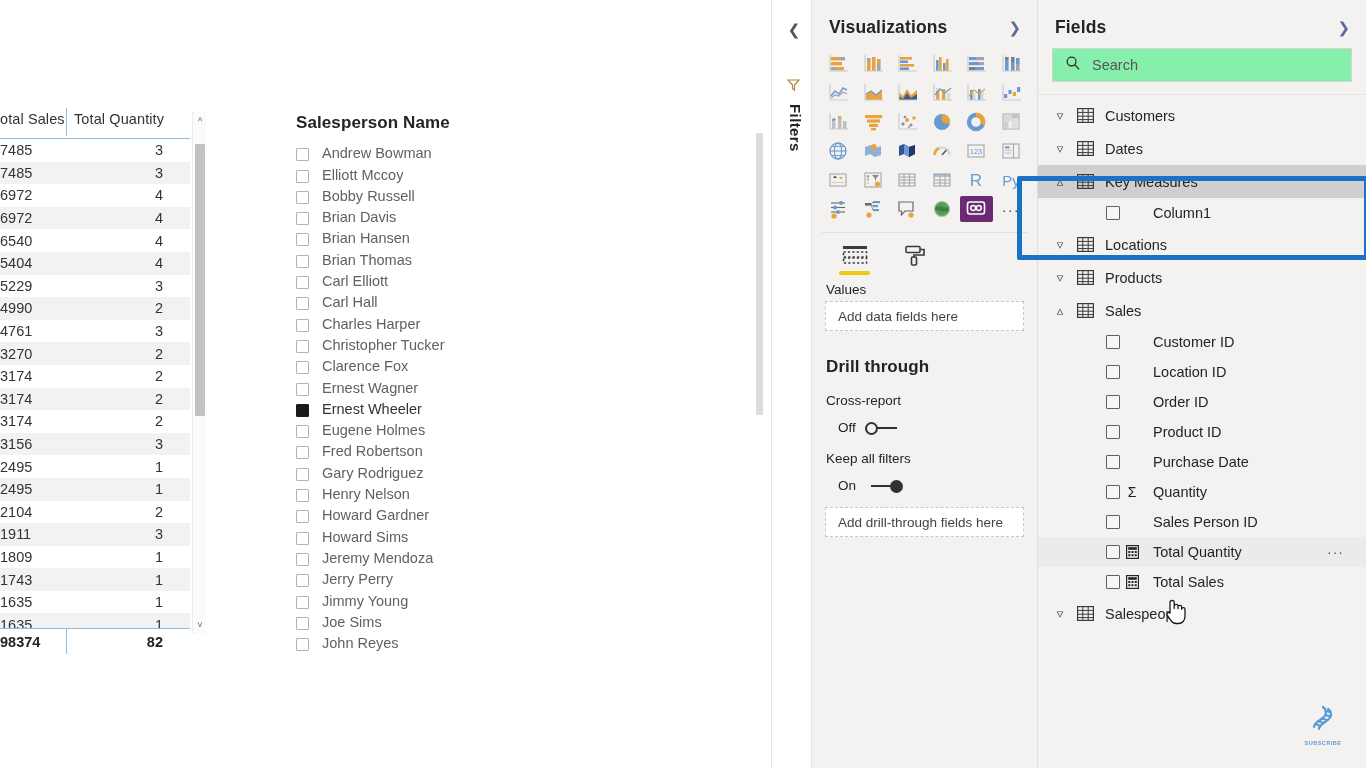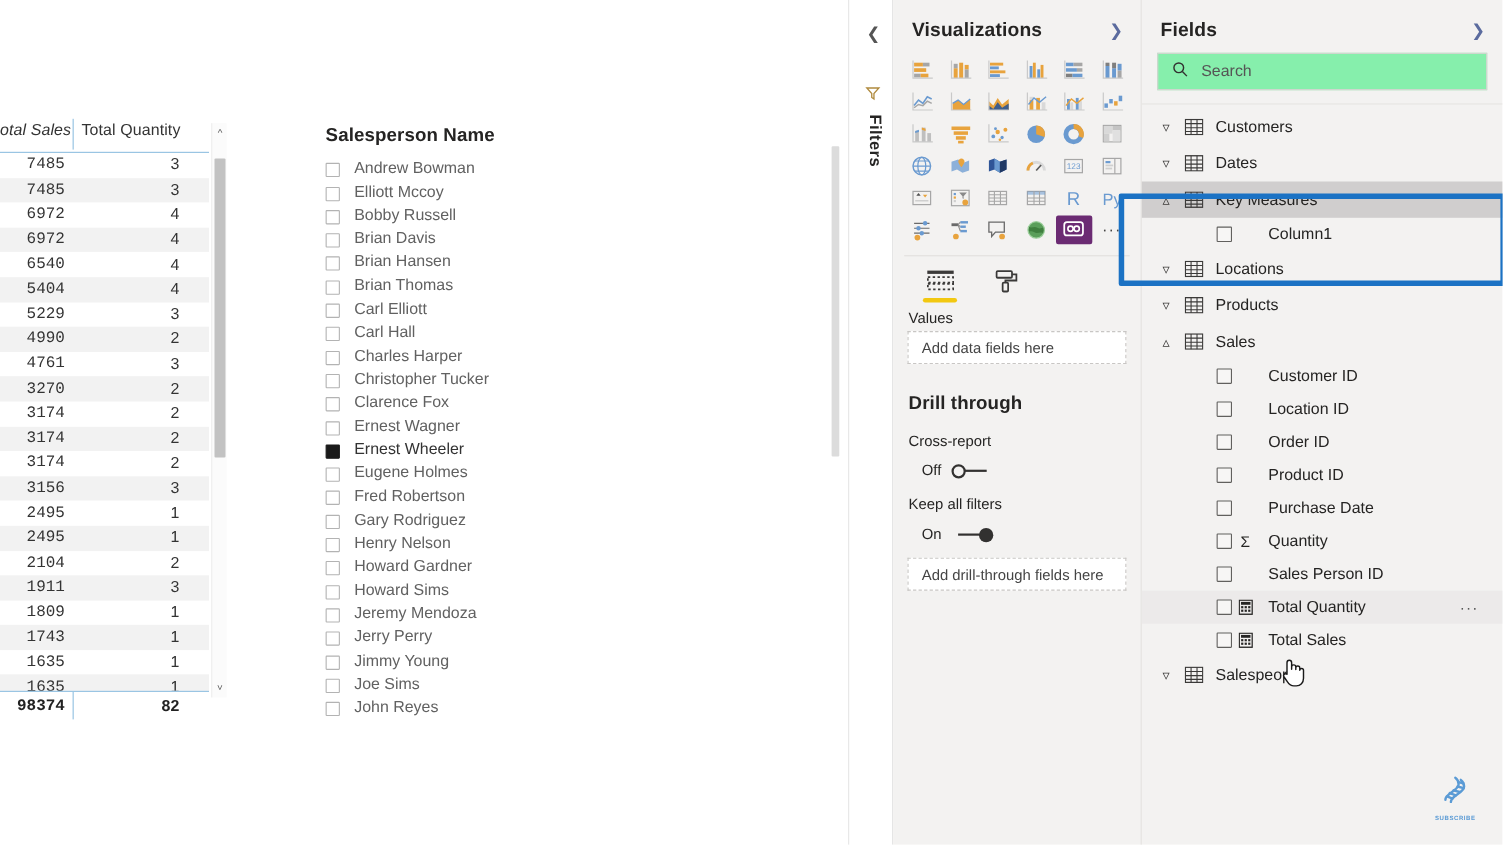--- a/index.html
+++ b/index.html
@@ -26,27 +26,27 @@
   .tbl-grid { position: absolute; left: 0; top: 0; width: 190px; }
   .tbl-head {
     display: flex; height: 31px; align-items: flex-start;
     border-bottom: 1px solid #8fbfe0;
     position: relative;
   }
   .tbl-head .th {
     font-size: 14.5px; color: #333333; padding-top: 3px;
     letter-spacing: .1px; white-space: nowrap;
   }
-  .th-sales { width: 66px; text-align: center; padding-right: 6px; overflow: hidden; font-style: italic; }
+  .th-sales { width: 66px; text-align: center; padding-right: 6px; overflow: hidden; }
   .th-qty { width: 122px; text-align: left; padding-left: 7px;
             border-left: 1px solid #8fbfe0; height: 28px; }
   .tbl-rows { position: relative; }
   .trow { display: flex; height: 22.6px; align-items: center; font-size: 14.5px; color: #333; }
   .trow.alt { background: #f2f2f2; }
-  .c-sales { width: 66px; text-align: right; padding-right: 7px; font-family: Liberation Mono, monospace; }
+  .c-sales { width: 66px; text-align: left; padding-right: 7px; }
   .c-qty { width: 122px; text-align: right; padding-right: 25px; }
   .tbl-total {
     position: absolute; left: 0; bottom: 0; width: 190px; height: 26px;
     display: flex; align-items: center; font-size: 14.5px;
     font-weight: bold; color: #222; border-top: 1px solid #8fbfe0;
     background: #ffffff;
   }
   .tbl-total .c-sales { width: 66px; }
   .tbl-total .c-qty { width: 122px; border-left: 1px solid #8fbfe0; height: 25px;
                       display: flex; align-items: center; justify-content: flex-end; }

